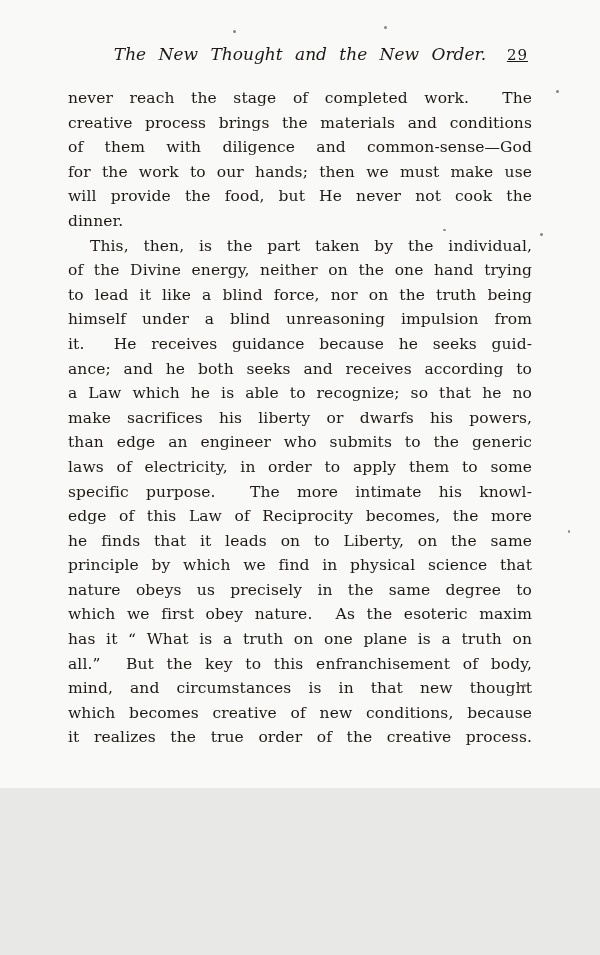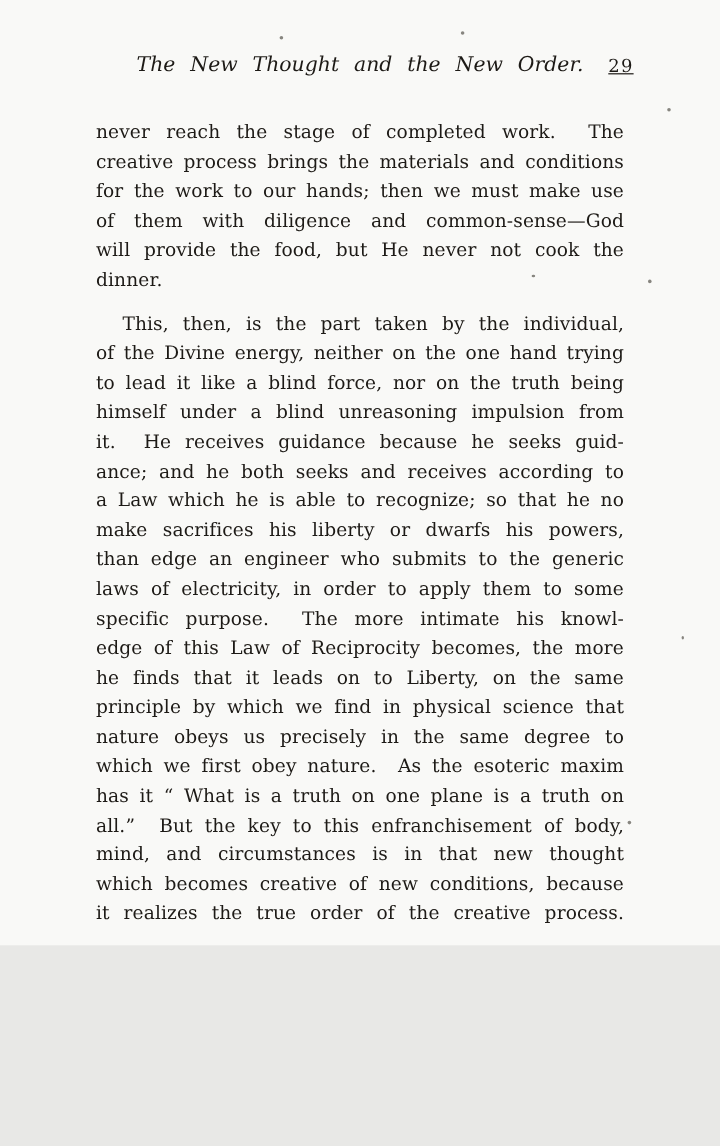--- a/index.html
+++ b/index.html
@@ -40,21 +40,21 @@
   }
   .page-body {
     position: absolute;
     left: 68px;
     top: 86px;
     width: 464px;
     font-size: 15.5px;
     line-height: 24.6px;
     letter-spacing: 0.1px;
   }
-  .paragraph { margin: 12px; }
+  .paragraph { margin: 0; }
   .line {
     text-align: justify;
     text-align-last: justify;
     text-justify: inter-word;
   }
   .line.lastline { text-align-last: left; }
   .line.indent { padding-left: 22px; }
   .speck {
     position: absolute;
     background: #4a463f;
@@ -69,22 +69,22 @@
 
   <div class="running-header">
     <span class="header-title">The New Thought and the New Order.</span>
     <span class="page-number">29</span>
   </div>
 
   <div class="page-body">
       <div class="paragraph">
         <div class="line">never reach the stage of completed work.&nbsp; The</div>
         <div class="line">creative process brings the materials and conditions</div>
+        <div class="line">of them with diligence and common-sense—God</div>
         <div class="line">for the work to our hands; then we must make use</div>
-        <div class="line">of them with diligence and common-sense—God</div>
         <div class="line">will provide the food, but He never not cook the</div>
         <div class="line lastline">dinner.</div>
       </div>
       <div class="paragraph">
         <div class="line indent">This, then, is the part taken by the individual,</div>
         <div class="line">of the Divine energy, neither on the one hand trying</div>
         <div class="line">to lead it like a blind force, nor on the truth being</div>
         <div class="line">himself under a blind unreasoning impulsion from</div>
         <div class="line">it.&nbsp; He receives guidance because he seeks guid-</div>
         <div class="line">ance; and he both seeks and receives according to</div>

